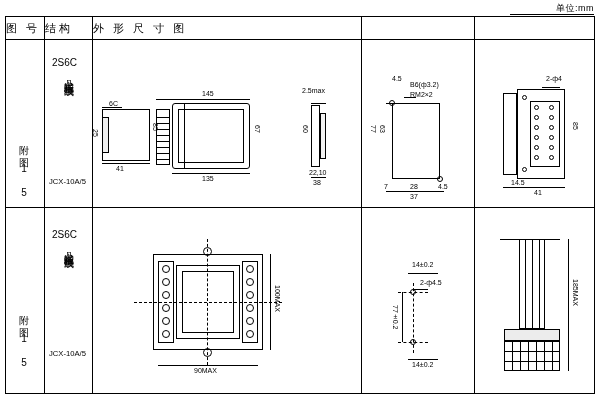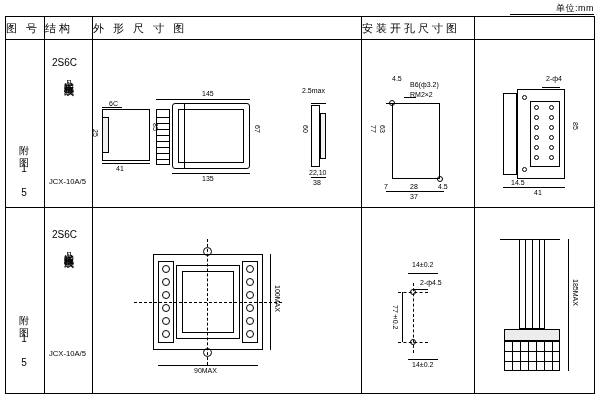--- a/index.html
+++ b/index.html
@@ -78,23 +78,20 @@
     <div class="hline" style="top:190px;"></div>
 
     <div class="hdr" style="left:0;width:38px;">
       <span>图 号</span>
     </div>
     <div class="hdr" style="left:87px;width:268px;">
       <span>外 形 尺 寸 图</span>
     </div>
     <div class="hdr" style="left:39px;width:47px;">
       <span>结构</span>
-    </div>
-    <div class="hdr" style="left:356px;width:112px;">
-      <span>安装开孔尺寸图</span>
     </div>
 
     <div class="cell vtext" style="left:12px;top:120px;">附 图 1 5</div>
 
     <div class="cell" style="left:46px;top:40px;font-size:10px;">2S6C</div>
     <div class="cell vtext" style="left:57px;top:55px;">凸出式板后接线</div>
     <div class="cell code" style="left:43px;top:160px;transform:scale(.85);transform-origin:left top;">JCX-10A/5</div>
 
     <div class="box" style="left:96px;top:92px;width:48px;height:52px;"></div>
     <div class="box" style="left:96px;top:100px;width:7px;height:36px;background:#f0f0f0;"></div>

